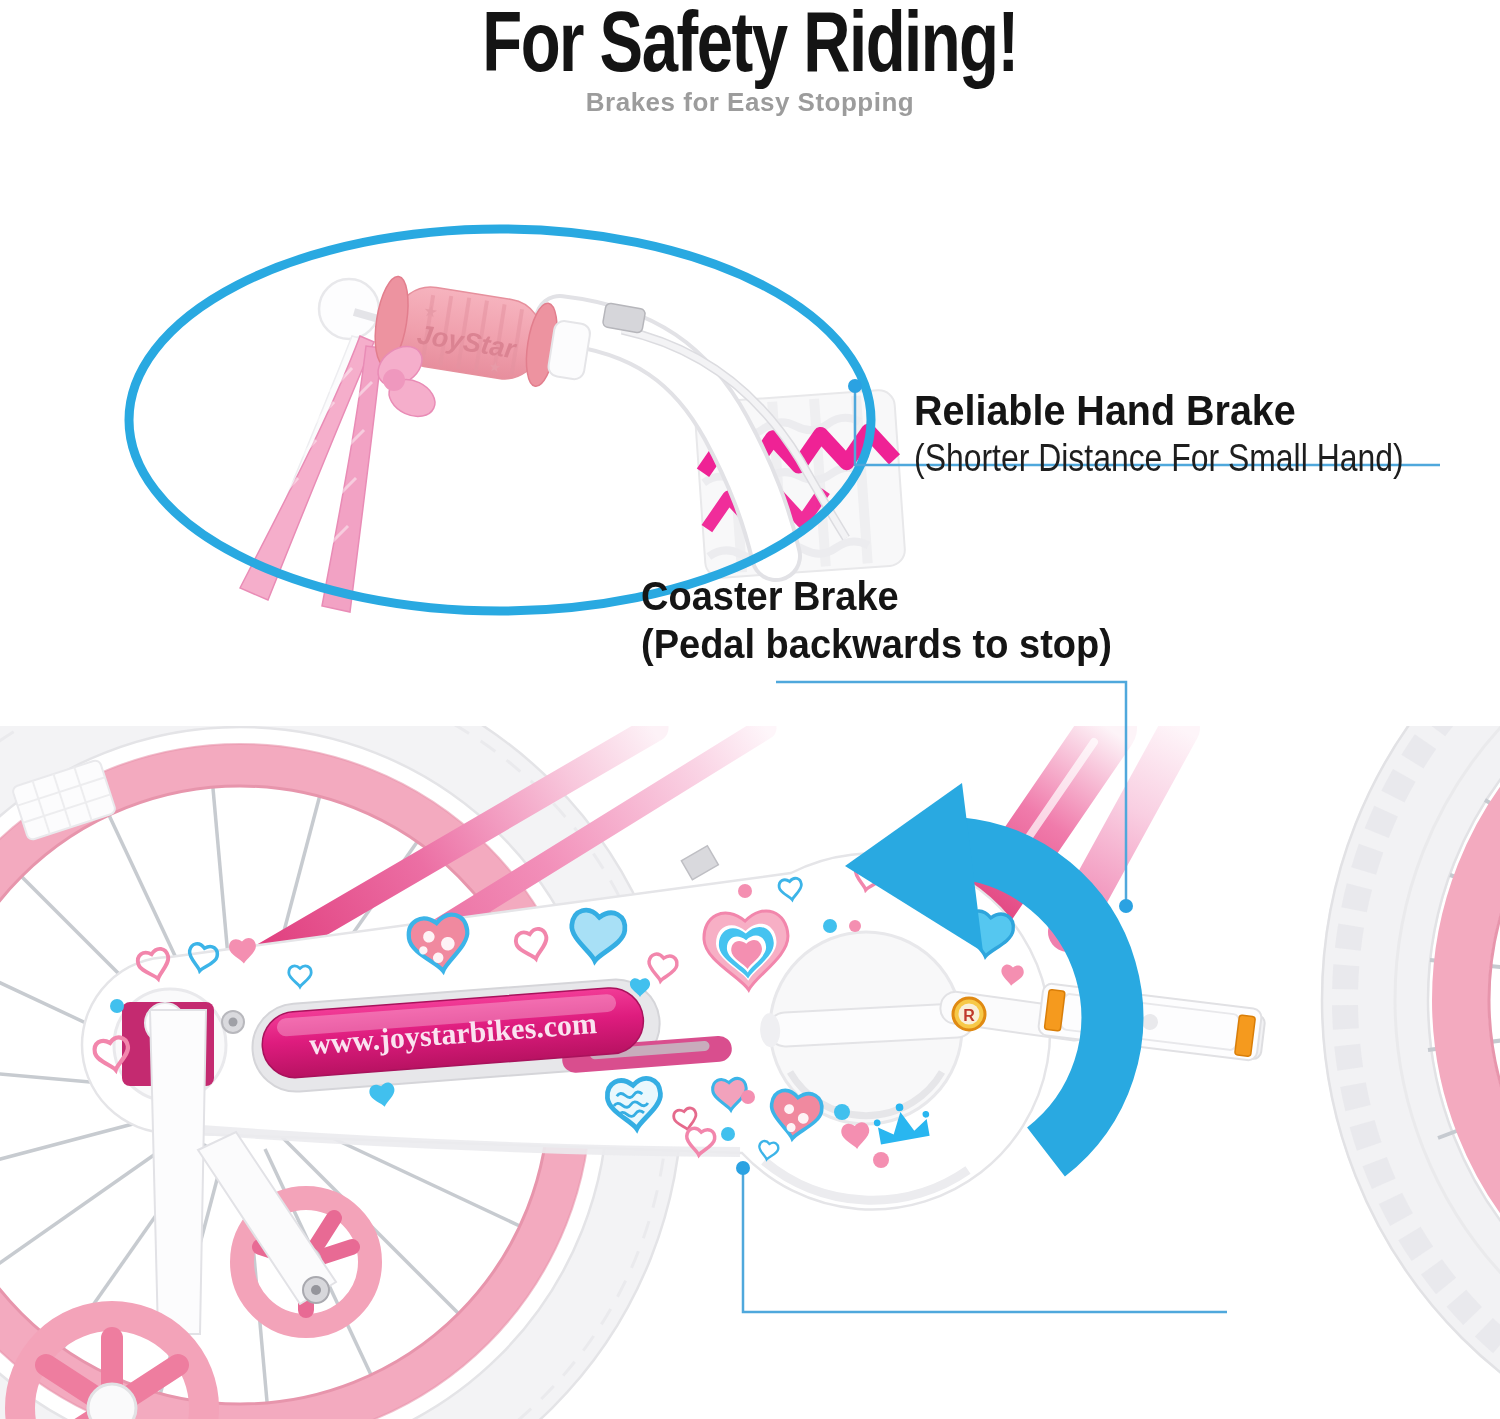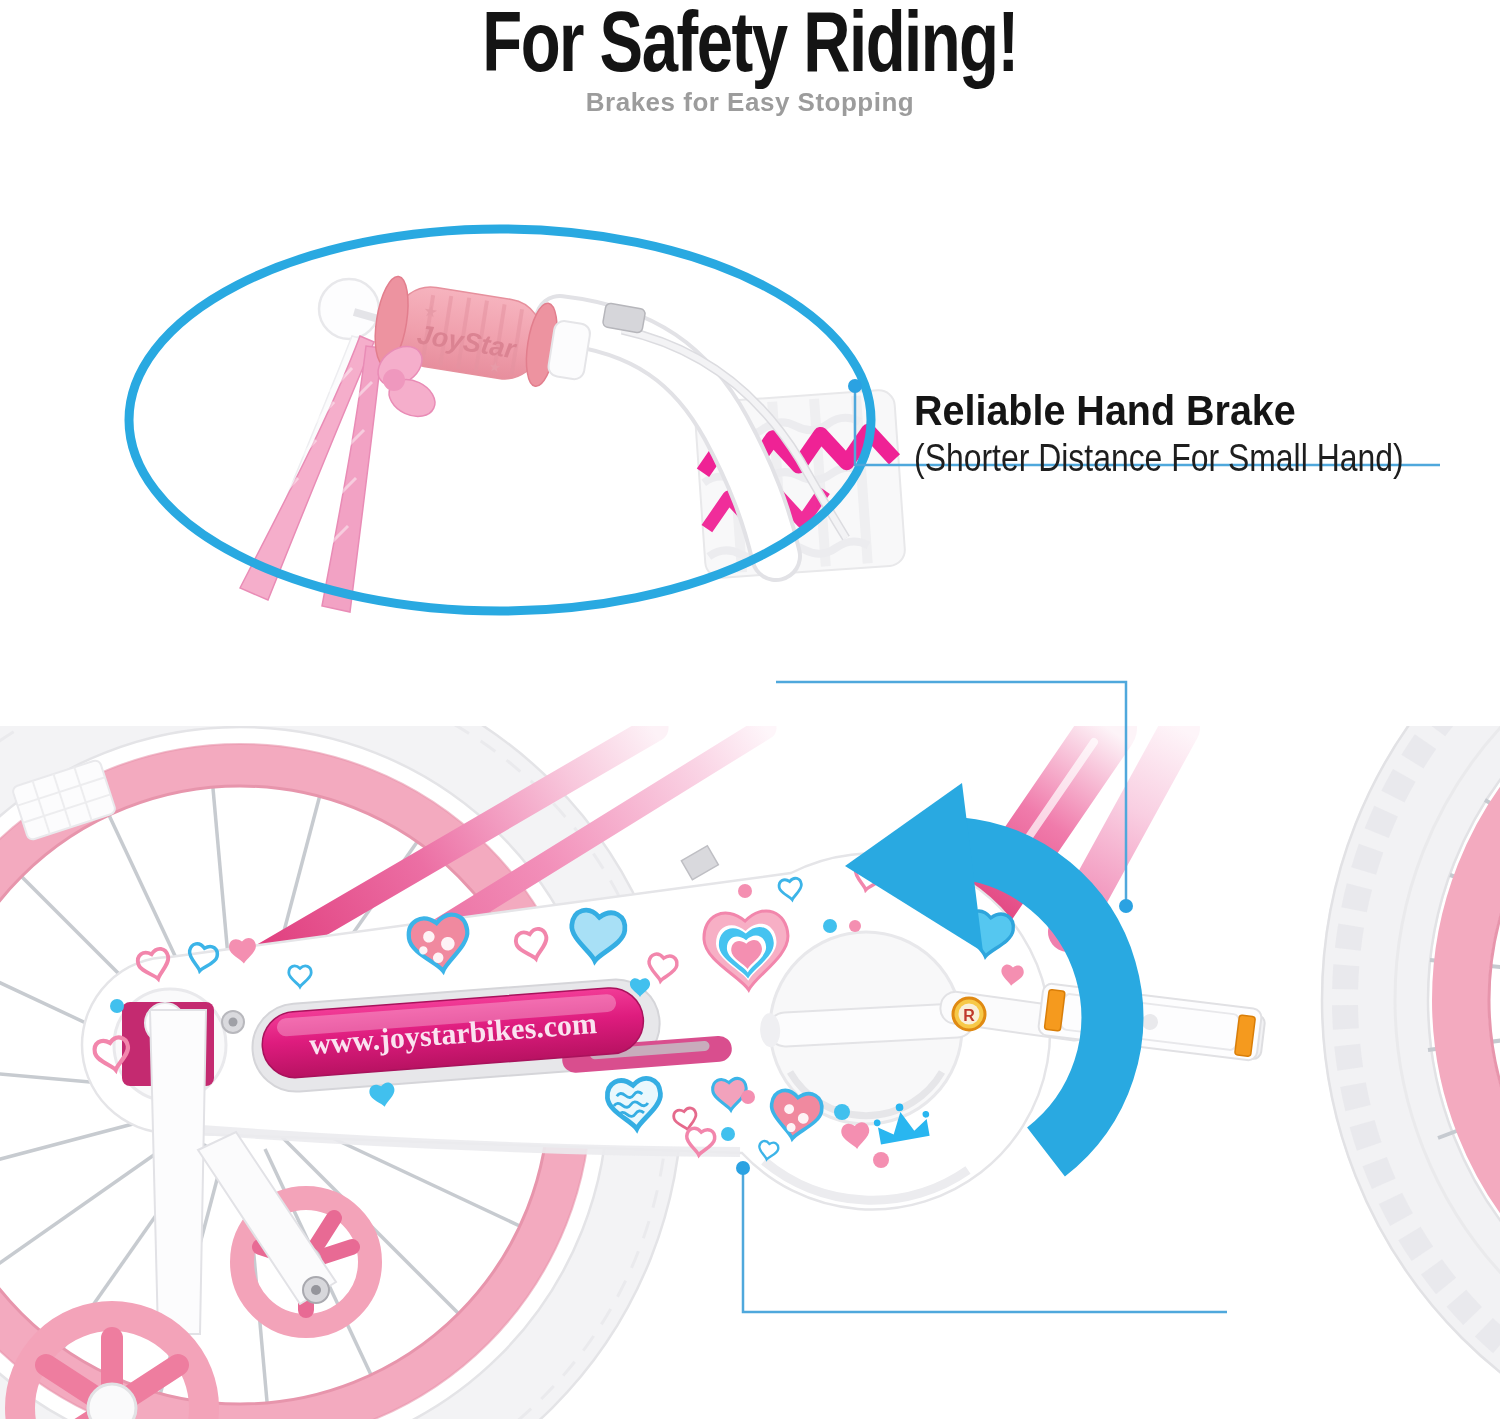--- a/index.html
+++ b/index.html
@@ -365,15 +365,19 @@
   </svg>
 
   <div class="txt page-title">For Safety Riding!</div>
   <div class="txt page-subtitle">Brakes for Easy Stopping</div>
 
   <div class="co-block hb">
     <div class="co-title">Reliable Hand Brake</div>
     <div class="co-note">(Shorter Distance For Small Hand)</div>
   </div>
 
+  <div class="co-block cb">
+    <div class="co-big">Coaster Brake</div>
+    <div class="co-big">(Pedal backwards to stop)</div>
+  </div>
 
 
 </div>
 
 </body></html>

